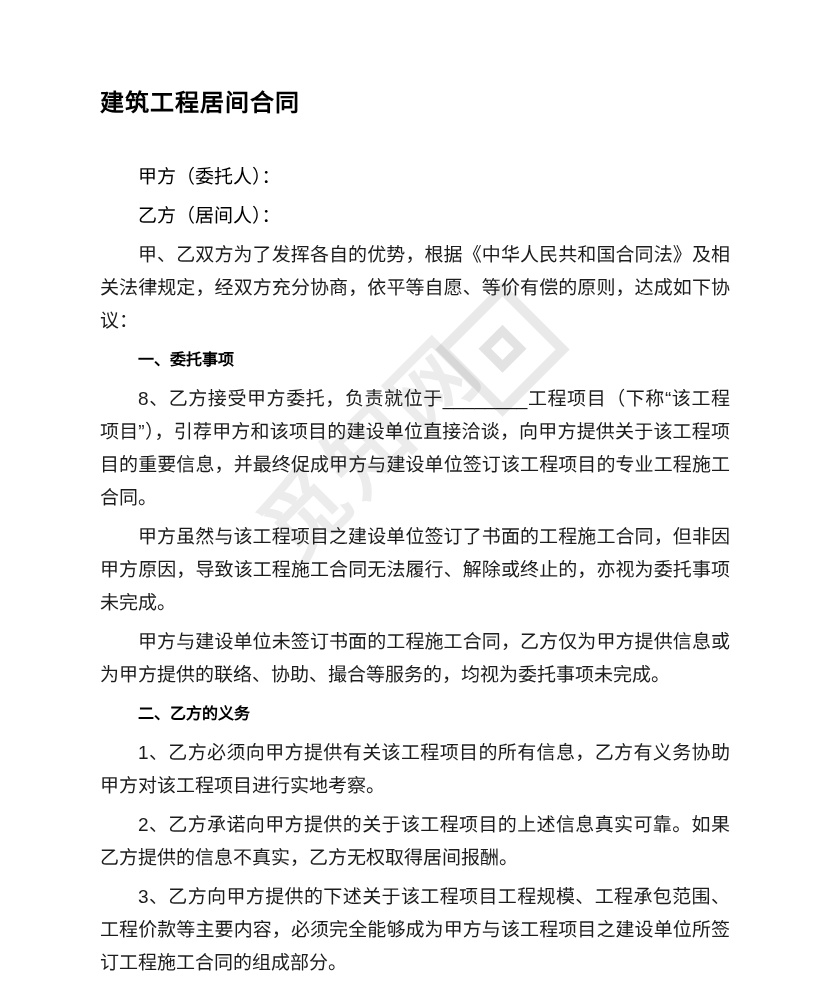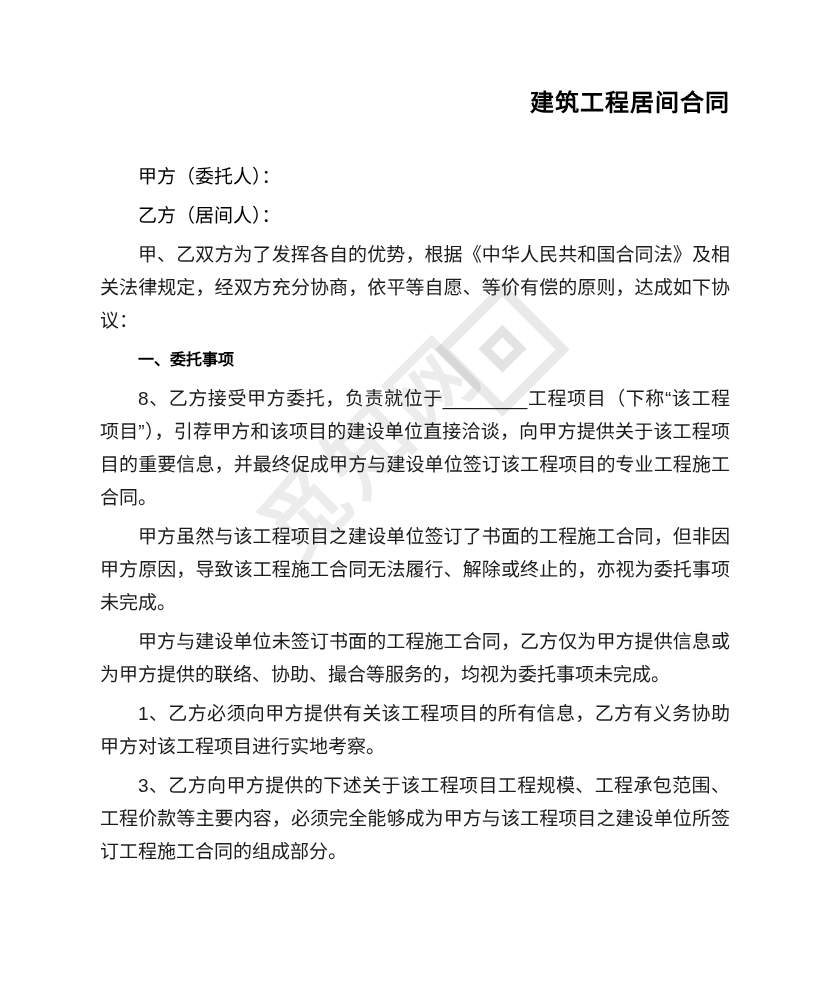--- a/index.html
+++ b/index.html
@@ -19,21 +19,21 @@
   .content {
     position: relative;
     z-index: 2;
     padding: 86px 100px 0 100px;
   }
   .doc-title {
     margin: 0 0 40px 0;
     font-size: 24px;
     line-height: 34px;
     font-weight: 700;
-    text-align: right;
+    text-align: left;
     color: #000000;
     letter-spacing: 1px;
   }
   .para {
     margin: 0 0 6px 0;
     font-size: 19px;
     line-height: 33px;
     text-align: justify;
     text-indent: 38px;
     word-break: break-all;
@@ -111,17 +111,19 @@
     <p class="para bold">甲方（委托人）：</p>
     <p class="para bold">乙方（居间人）：</p>
 
     <p class="para">甲、乙双方为了发挥各自的优势，根据《中华人民共和国合同法》及相关法律规定，经双方充分协商，依平等自愿、等价有偿的原则，达成如下协议：</p>
 
     <h2 class="heading">一、委托事项</h2>
     <p class="para">8、乙方接受甲方委托，负责就位于________工程项目（下称“该工程项目”），引荐甲方和该项目的建设单位直接洽谈，向甲方提供关于该工程项目的重要信息，并最终促成甲方与建设单位签订该工程项目的专业工程施工合同。</p>
     <p class="para">甲方虽然与该工程项目之建设单位签订了书面的工程施工合同，但非因甲方原因，导致该工程施工合同无法履行、解除或终止的，亦视为委托事项未完成。</p>
     <p class="para">甲方与建设单位未签订书面的工程施工合同，乙方仅为甲方提供信息或为甲方提供的联络、协助、撮合等服务的，均视为委托事项未完成。</p>
 
+    <h2 class="heading">二、乙方的义务</h2>
     <p class="para">1、乙方必须向甲方提供有关该工程项目的所有信息，乙方有义务协助甲方对该工程项目进行实地考察。</p>
+    <p class="para">2、乙方承诺向甲方提供的关于该工程项目的上述信息真实可靠。如果乙方提供的信息不真实，乙方无权取得居间报酬。</p>
     <p class="para">3、乙方向甲方提供的下述关于该工程项目工程规模、工程承包范围、工程价款等主要内容，必须完全能够成为甲方与该工程项目之建设单位所签订工程施工合同的组成部分。</p>
 
   </div>
 </div>
 
 </body></html>

